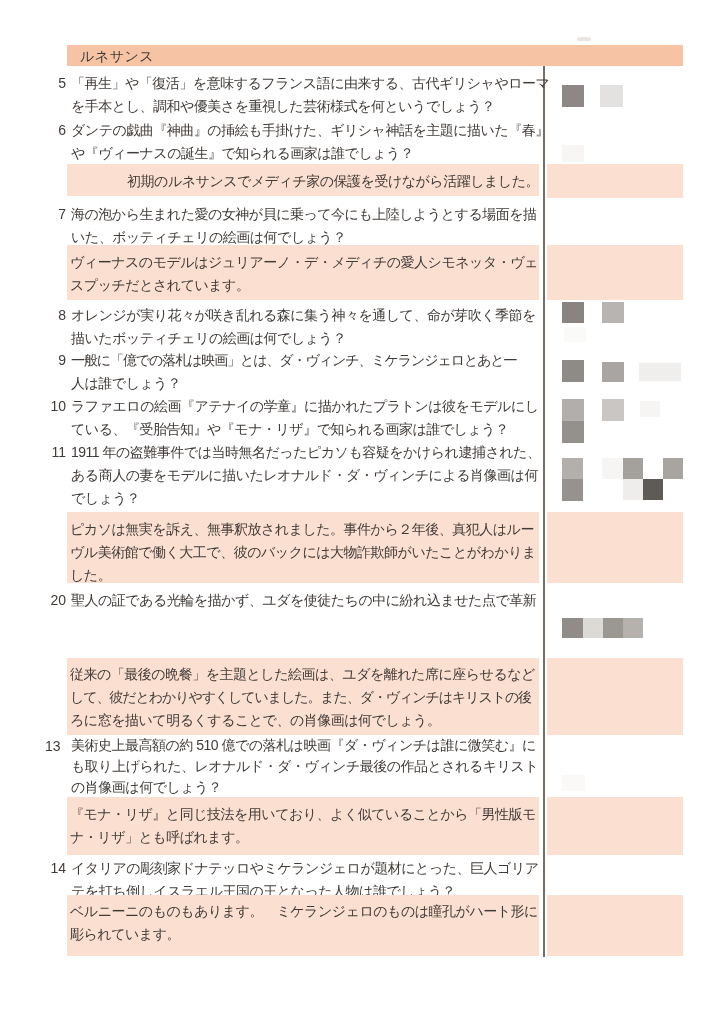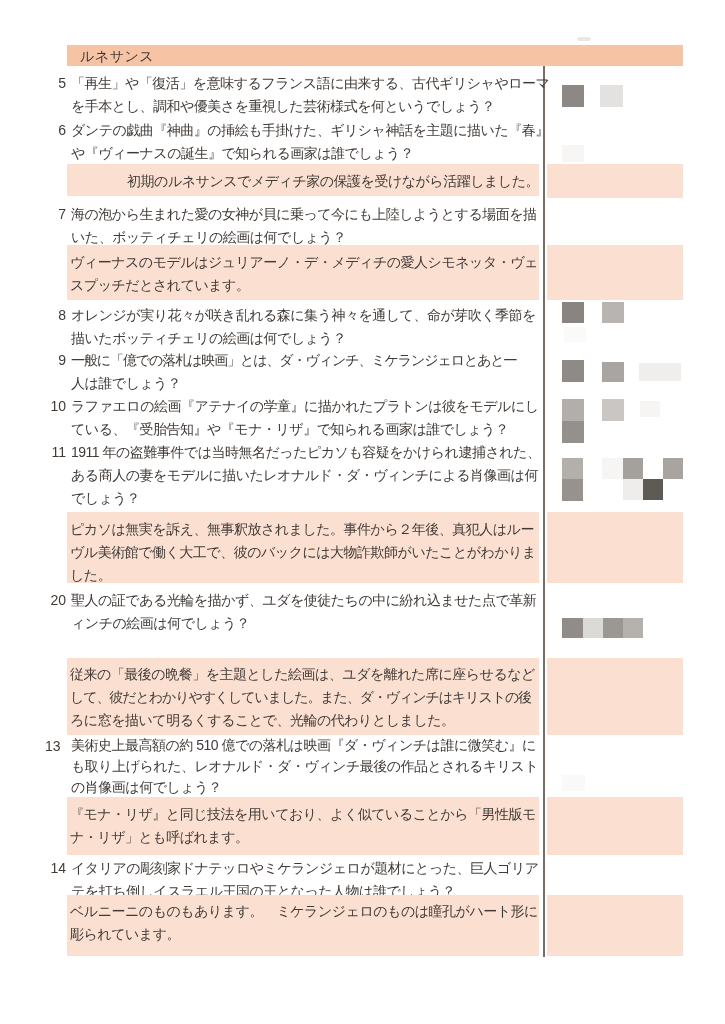--- a/index.html
+++ b/index.html
@@ -115,28 +115,27 @@
     <div class="qline">ピカソは無実を訴え、無事釈放されました。事件から２年後、真犯人はルー</div>
     <div class="qline">ヴル美術館で働く大工で、彼のバックには大物詐欺師がいたことがわかりま</div>
     <div class="qline">した。</div>
   </div>
   <div class="ebar-right" style="top:512px;height:71px;"></div>
 
   <div class="qrow" style="top:583px;height:75px;padding-top:6px;">
     <span class="qnum" style="top:6px;">20</span>
     <div class="qtext">
       <div class="qline">聖人の証である光輪を描かず、ユダを使徒たちの中に紛れ込ませた点で革新</div>
-      <div class="qline">ィンチの絵画は何でしょう？</div>
     </div>
   </div>
 
   <div class="erow" style="top:658px;height:77px;padding-top:5px;box-sizing:border-box;">
     <div class="qline">従来の「最後の晩餐」を主題とした絵画は、ユダを離れた席に座らせるなど</div>
     <div class="qline ls-tight">して、彼だとわかりやすくしていました。また、ダ・ヴィンチはキリストの後</div>
-    <div class="qline">ろに窓を描いて明るくすることで、光輪の代わりとしました。</div>
+    <div class="qline">ろに窓を描いて明るくすることで、の肖像画は何でしょう。</div>
   </div>
   <div class="ebar-right" style="top:658px;height:77px;"></div>
 
   <div class="qrow lh21" style="top:733px;height:64px;padding-top:2px;">
     <span class="qnum short" style="top:2px;">13</span>
     <div class="qtext">
       <div class="qline">美術史上最高額の約 510 億での落札は映画『ダ・ヴィンチは誰に微笑む』に</div>
       <div class="qline">も取り上げられた、レオナルド・ダ・ヴィンチ最後の作品とされるキリスト</div>
       <div class="qline">の肖像画は何でしょう？</div>
     </div>

